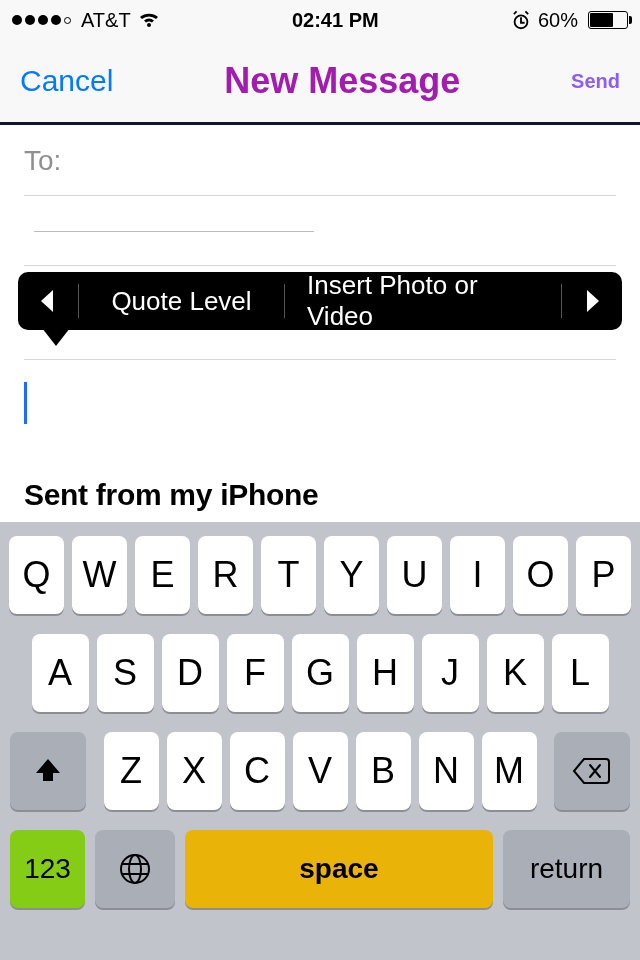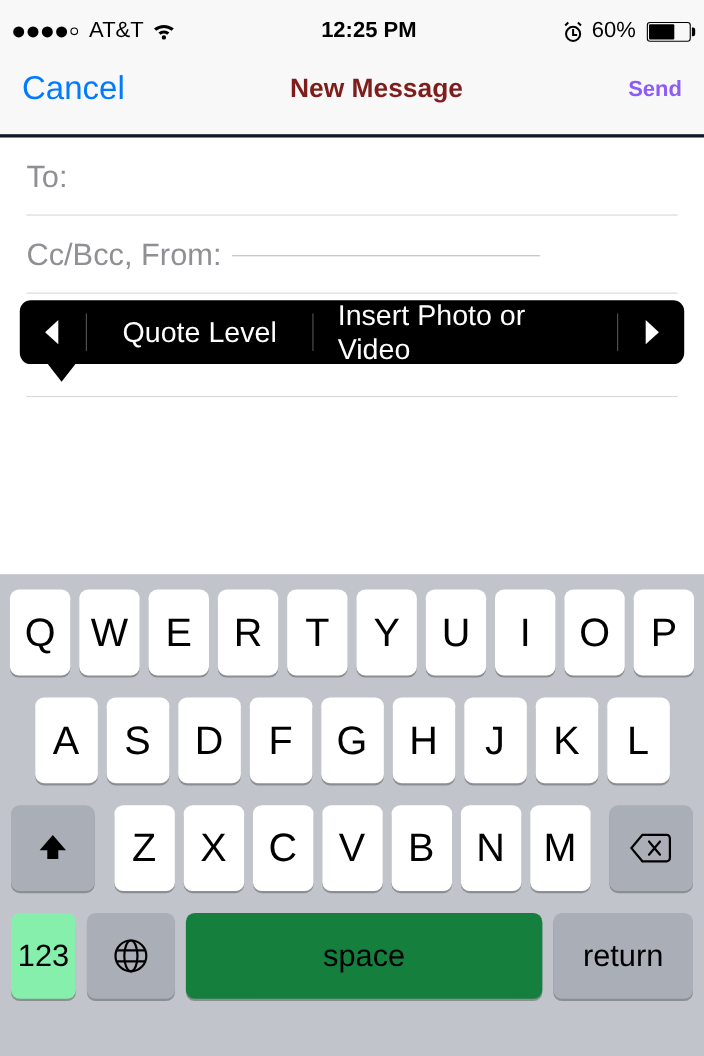--- a/index.html
+++ b/index.html
@@ -5,42 +5,42 @@
     * { box-sizing: border-box; margin: 0; padding: 0; }
     html, body {
       width: 640px; height: 960px;
       font-family: -apple-system, Helvetica Neue, Helvetica, Arial, sans-serif;
       background: #fff; overflow: hidden;
       -webkit-font-smoothing: antialiased;
     }
     
     .status-bar {
       height: 40px; background: #f8f8f8;
-      display: flex; align-items: flex-end; justify-content: space-between;
+      display: flex; align-items: center; justify-content: space-between;
       padding: 0 12px; font-size: 20px; font-weight: 600; color: #000;
     }
     .status-left, .status-right { display: flex; align-items: center; gap: 6px; }
     .dots { display: flex; gap: 3px; align-items: center; }
     .dot { width: 10px; height: 10px; border-radius: 50%; background: #000; }
     .dot.empty { background: transparent; border: 1.5px solid #000; width: 7px; height: 7px; }
     .signal-text { font-size: 20px; font-weight: 400; margin-left: 4px; }
     .wifi svg, .alarm svg { display: block; }
     .battery-wrap { display: flex; align-items: center; gap: 10px; }
     .battery-pct { font-size: 20px; font-weight: 400; }
     .battery { width: 40px; height: 18px; border: 1.5px solid #000; border-radius: 3px; position: relative; }
     .battery::after { content: ""; position: absolute; right: -5px; top: 4px; width: 3px; height: 8px; background: #000; border-radius: 0 2px 2px 0; }
     .battery-fill { position: absolute; left: 1px; top: 1px; bottom: 1px; width: 60%; background: #000; border-radius: 1px; }
     
     .nav-bar {
       height: 85px; background: #f8f8f8;
       display: flex; align-items: center; justify-content: space-between;
       padding: 0 20px; border-bottom: 3px solid #0f172a;
     }
     .nav-cancel { color: #007aff; font-size: 30px; font-weight: 400; }
-    .nav-title { color: #7f1d1d; font-size: 24px; font-weight: 700; }
+    .nav-title { color: #a21caf; font-size: 36px; font-weight: 700; }
     .nav-send { color: #8b5cf6; font-size: 20px; font-weight: 700; }
     
     .compose { padding: 0 24px; }
     .field {
       display: flex; align-items: center;
       border-bottom: 1px solid #d8d8d8;
       padding: 20px 0 18px;
       font-size: 28px; color: #8f8f94;
       min-height: 70px;
     }
@@ -90,23 +90,23 @@
       width: 55px; height: 78px;
       display: flex; align-items: center; justify-content: center;
       font-size: 36px; font-weight: 300; color: #000;
     }
     .krow.r2 .key { width: 57px; }
     .krow.r3 { justify-content: space-between; padding: 0 4px; gap: 8px; }
     .key.shift, .key.back { background: #a9aeb7; width: 76px; }
     .key.back svg, .key.shift svg { display: block; }
     .krow.r3 .letters { display: flex; gap: 8px; }
     .krow.r4 { gap: 10px; padding: 0 4px; }
-    .key.fn { background: #86efac; width: 59px; font-size: 28px; font-weight: 300; }
+    .key.fn { background: #84cc16; width: 75px; font-size: 28px; font-weight: 300; }
     .key.globe { background: #a9aeb7; width: 80px; }
-    .key.space { background: #15803d; flex: 1; font-size: 28px; font-weight: 400; }
+    .key.space { background: #eab308; flex: 1; font-size: 28px; font-weight: 700; }
     .key.return { background: #a9aeb7; width: 127px; font-size: 28px; font-weight: 300; }
     .krow.r4 .key { height: 78px; }
   </style>
 </head>
 <body>
 
 <div class="status-bar">
   <div class="status-left">
     <span class="dots">
       <span class="dot"></span>
@@ -115,21 +115,21 @@
         <span class="dot"></span>
         <span class="dot empty"></span>
     </span>
     <span class="signal-text">AT&amp;T</span>
     <span class="wifi">
       <svg width="24" height="18" viewBox="0 0 24 18">
           <path d="M12 16a2 2 0 1 0 0-4 2 2 0 0 0 0 4zm-5-6.5a8 8 0 0 1 10 0l-2 2a5 5 0 0 0-6 0zM3 6a14 14 0 0 1 18 0l-2 2a11 11 0 0 0-14 0z" fill="#000"></path>
         </svg>
     </span>
   </div>
-  <div class="status-center">12:25 PM</div>
+  <div class="status-center">02:41 PM</div>
   <div class="status-right">
     <span class="alarm">
       <svg width="22" height="22" viewBox="0 0 24 24">
           <path d="M12 22a8 8 0 1 0 0-16 8 8 0 0 0 0 16zm0-2a6 6 0 1 1 0-12 6 6 0 0 1 0 12zM4.9 6.3 3.5 4.9l3-3 1.4 1.4zM19.1 6.3l-3-3L17.5 1.9l3 3zM11 9h2v5h3v2h-5z" fill="#000"></path>
         </svg>
     </span>
     <div class="battery-wrap">
       <span class="battery-pct">60%</span>
       <span class="battery">
           <span class="battery-fill"></span>
@@ -142,21 +142,20 @@
   <div class="nav-cancel">Cancel</div>
   <div class="nav-title">New Message</div>
   <div class="nav-send">Send</div>
 </div>
 
 <div class="compose">
   <div class="field to">
     <span>To:</span>
   </div>
   <div class="field cc">
-    <span>Cc/Bcc, From:</span>
     <span class="from-line"></span>
   </div>
   <div class="subject-row">
     <div class="popover">
       <div class="pop-arrowbtn">
         <svg width="20" height="26" viewBox="0 0 20 26">
             <path d="M15 2v22L3 13z" fill="#fff"></path>
           </svg>
       </div>
       <div class="pop-sep"></div>
@@ -165,20 +164,24 @@
       <div class="pop-item iv">Insert Photo or Video</div>
       <div class="pop-sep"></div>
       <div class="pop-arrowbtn">
         <svg width="20" height="26" viewBox="0 0 20 26">
             <path d="M5 2v22l12-11z" fill="#fff"></path>
           </svg>
       </div>
       <div class="pop-caret"></div>
     </div>
   </div>
+  <div class="body-area">
+    <span class="cursor"></span>
+    <div class="signature">Sent from my iPhone</div>
+  </div>
 </div>
 
 <div class="keyboard">
   <div class="krow r1">
     <div class="key">Q</div>
     <div class="key">W</div>
     <div class="key">E</div>
     <div class="key">R</div>
     <div class="key">T</div>
     <div class="key">Y</div>

